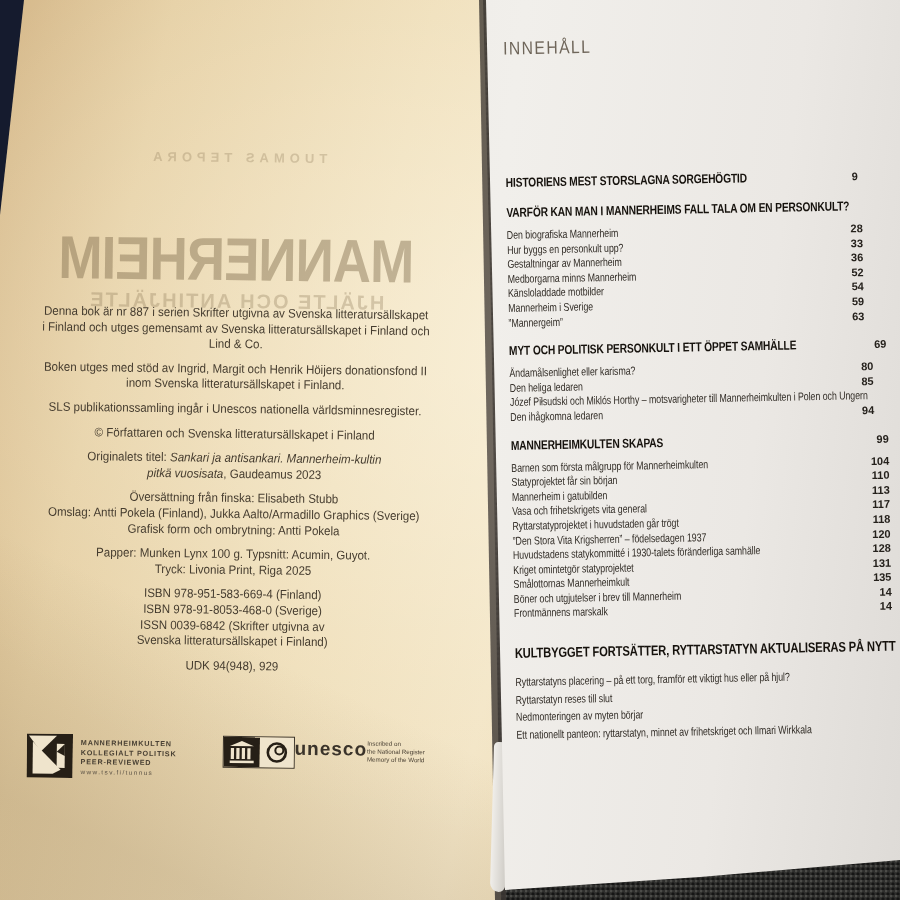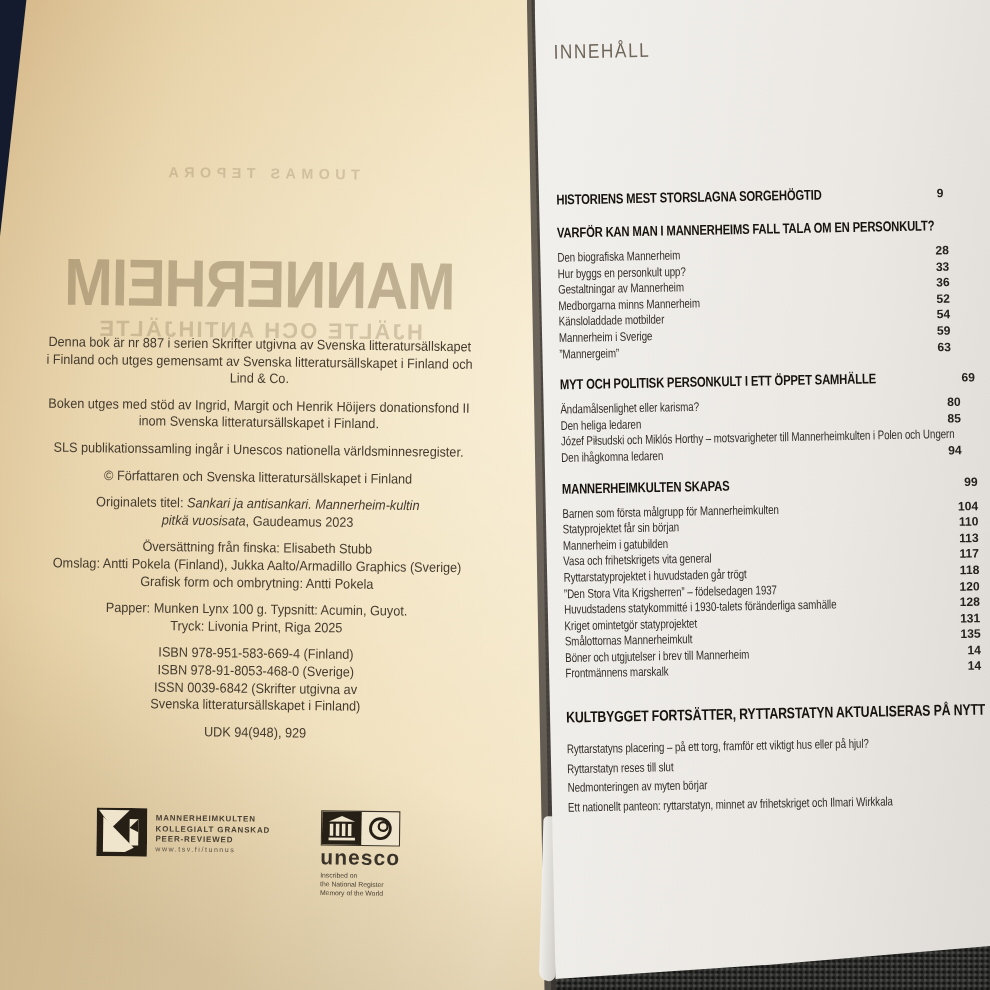--- a/index.html
+++ b/index.html
@@ -59,21 +59,21 @@
     color:#453c2f;font-size:12.4px;line-height:15.6px;
     transform:scaleX(0.93);transform-origin:50% 0;
   }
   .colophon-block{margin-bottom:9px;}
   .colophon .it{font-style:italic;}
   
   .logos-row{position:absolute;left:0;top:736px;width:470px;display:flex;justify-content:center;gap:46px;align-items:flex-start;}
   .peer-logo{display:flex;gap:8px;align-items:flex-start;}
   .peer-text{font-size:7.2px;line-height:9.5px;letter-spacing:0.8px;color:#4a4134;font-weight:700;text-align:left;padding-top:4px;}
   .peer-text .url{font-weight:400;letter-spacing:1.4px;font-size:6.4px;color:#5a5144;}
-  .unesco-logo{display:flex;flex-direction:column;align-items:flex-start;}
+  .unesco-logo{display:flex;flex-direction:row;align-items:flex-start;}
   .unesco-squares{display:flex;border:1px solid #3a332a;}
   .unesco-wordmark{font-size:19px;font-weight:800;letter-spacing:1px;color:#3a332a;margin-top:2px;line-height:20px;}
   .unesco-caption{font-size:6.2px;line-height:8px;color:#4a4134;text-align:left;margin-top:2px;}
   
   .toc{position:absolute;left:503px;top:38px;width:400px;transform:rotate(-1.1deg);transform-origin:0 0;color:#2c2722;}
   .toc-title{font-size:16.5px;letter-spacing:1.5px;color:#6f665a;transform:scale(0.95,1.1);transform-origin:0 0;}
   .toc-sections{margin-top:116px;}
   .toc-section{margin-bottom:14px;}
   .toc-header-row{display:flex;align-items:baseline;height:16px;margin-bottom:6px;}
   .toc-header-label{flex:1;white-space:nowrap;overflow:visible;}
@@ -163,21 +163,21 @@
           <path d="M4 4 L24 4 L42 22 L42 40 L24 40 Z" fill="none"></path>
           <path d="M2 2 L30 2 L14 18 Z" fill="#efe4cc"></path>
           <path d="M10 26 L22 14 L30 22 L30 40 L10 40 Z" fill="none"></path>
           <path d="M6 8 L34 36 L26 40 L6 40 Z" fill="#efe4cc"></path>
           <rect x="30" y="10" width="8" height="24" fill="#efe4cc"></rect>
           <path d="M30 18 L38 10 L38 22 Z" fill="#261f16"></path>
         </svg>
       </span>
       <div class="peer-text">
           <div>MANNERHEIMKULTEN</div>
-          <div>KOLLEGIALT GRANSKAD</div>
+          <div>KOLLEGIALT POLITISK</div>
           <div>PEER-REVIEWED</div>
           <div class="url">www.tsv.fi/tunnus</div>
         </div>
     </div>
     <div class="unesco-logo">
       <div class="unesco-squares">
         <svg width="36" height="30" viewBox="0 0 36 30">
           <rect x="0" y="0" width="36" height="30" fill="#261f16"></rect>
           <path d="M6 9 L18 4 L30 9 Z" fill="#efe4cc"></path>
           <rect x="7" y="11" width="3.2" height="11" fill="#efe4cc"></rect>

